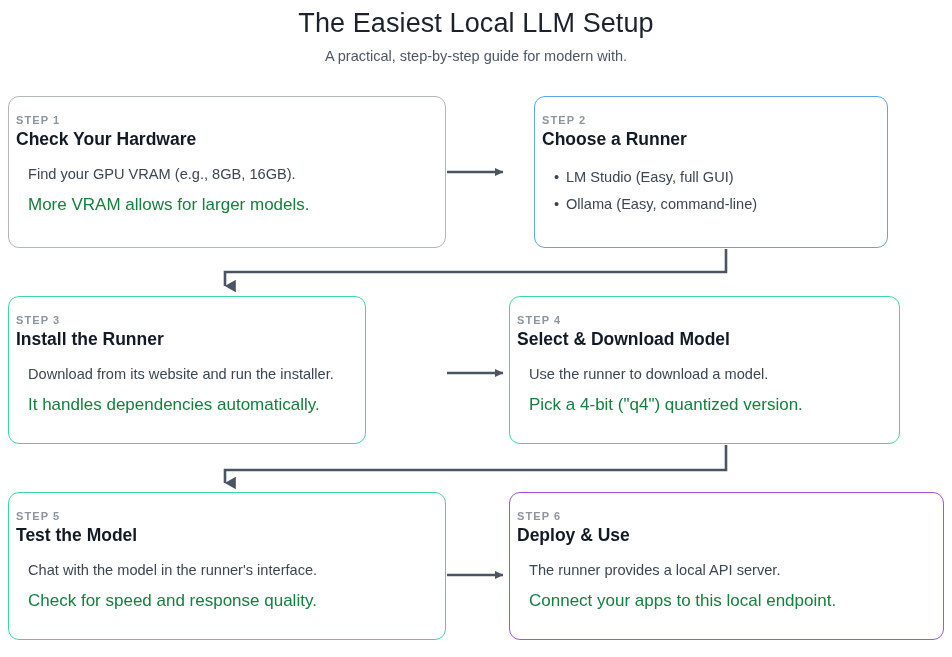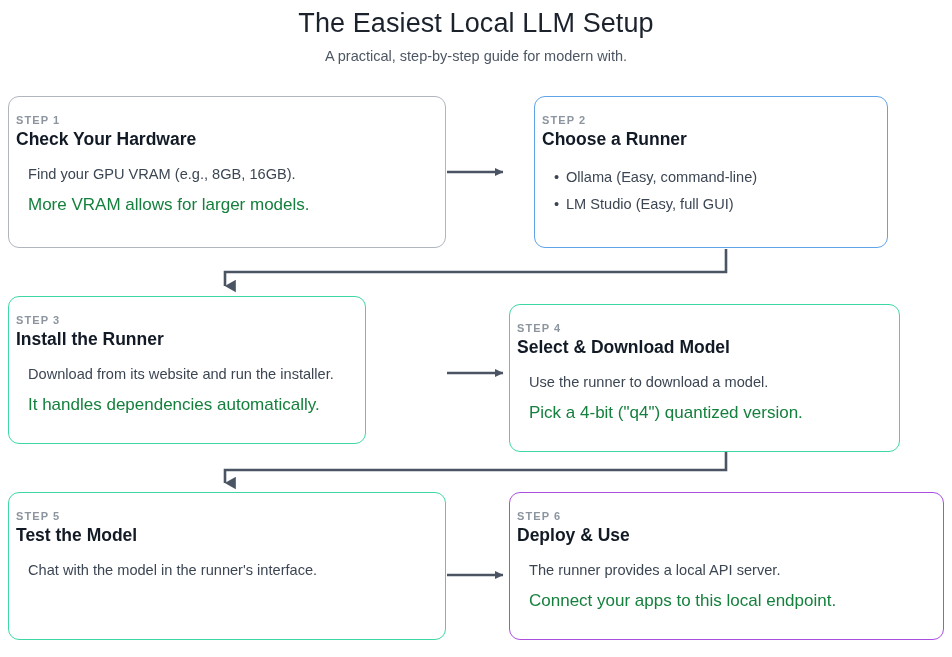--- a/index.html
+++ b/index.html
@@ -62,21 +62,21 @@
     position: absolute;
     box-sizing: border-box;
     background: #ffffff;
     border: 1.6px solid #b9bfc7;
     border-radius: 11px;
     padding: 17px 22px 0 7px;
   }
   .card.c1 { left: 8px;   top: 96px;  width: 438px; height: 152px; border-color: #b0b6bd; }
   .card.c2 { left: 534px; top: 96px;  width: 354px; height: 152px; border-color: #5fa4e8; }
   .card.c3 { left: 8px;   top: 296px; width: 358px; height: 148px; border-color: #3ed9a3; }
-  .card.c4 { left: 509px; top: 304px; width: 391px; height: 148px; border-color: #3ed9a3; }
+  .card.c4 { left: 509px; top: 296px; width: 391px; height: 148px; border-color: #3ed9a3; }
   .card.c5 { left: 8px;   top: 492px; width: 438px; height: 148px; border-color: #3ed9a3; }
   .card.c6 { left: 509px; top: 492px; width: 435px; height: 148px; border-color: #ab4fe0; }
 
   .step-label {
     font-size: 11px;
     font-weight: bold;
     letter-spacing: 1.1px;
     color: #8c959f;
     text-transform: uppercase;
     line-height: 1.1;
@@ -168,22 +168,22 @@
       <div class="body-primary">Find your GPU VRAM (e.g., 8GB, 16GB).</div>
       <div class="body-secondary">More VRAM allows for larger models.</div>
     </div>
   </div>
 
   <div class="card c2">
     <div class="step-label">STEP 2</div>
     <div class="card-title">Choose a Runner</div>
     <div class="card-body">
       <ul class="bullets">
+        <li>LM Studio (Easy, full GUI)</li>
         <li>Ollama (Easy, command-line)</li>
-        <li>LM Studio (Easy, full GUI)</li>
       </ul>
     </div>
   </div>
 
   <div class="card c3">
     <div class="step-label">STEP 3</div>
     <div class="card-title">Install the Runner</div>
     <div class="card-body">
       <div class="body-primary">Download from its website and run the installer.</div>
       <div class="body-secondary">It handles dependencies automatically.</div>
@@ -197,20 +197,21 @@
       <div class="body-primary">Use the runner to download a model.</div>
       <div class="body-secondary">Pick a 4-bit ("q4") quantized version.</div>
     </div>
   </div>
 
   <div class="card c5">
     <div class="step-label">STEP 5</div>
     <div class="card-title">Test the Model</div>
     <div class="card-body">
       <div class="body-primary">Chat with the model in the runner's interface.</div>
+      <div class="body-secondary">Check for speed and response quality.</div>
     </div>
   </div>
 
   <div class="card c6">
     <div class="step-label">STEP 6</div>
     <div class="card-title">Deploy &amp; Use</div>
     <div class="card-body">
       <div class="body-primary">The runner provides a local API server.</div>
       <div class="body-secondary">Connect your apps to this local endpoint.</div>
     </div>

